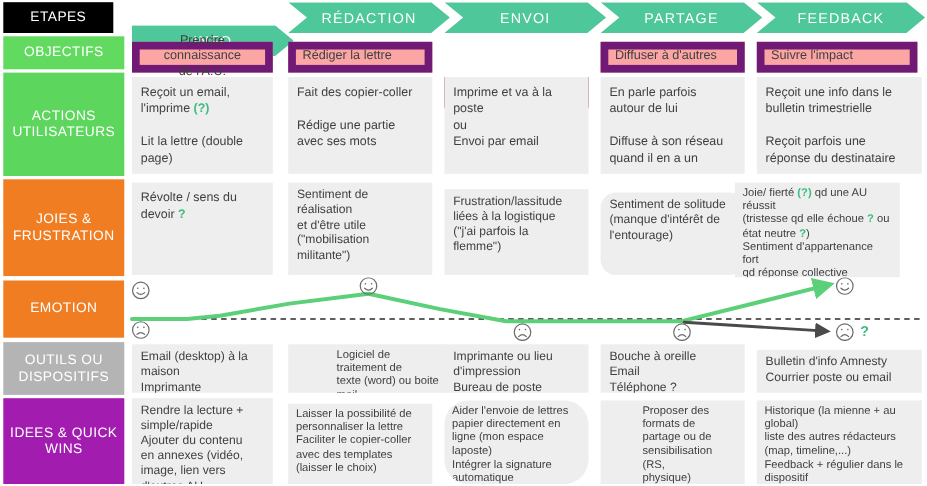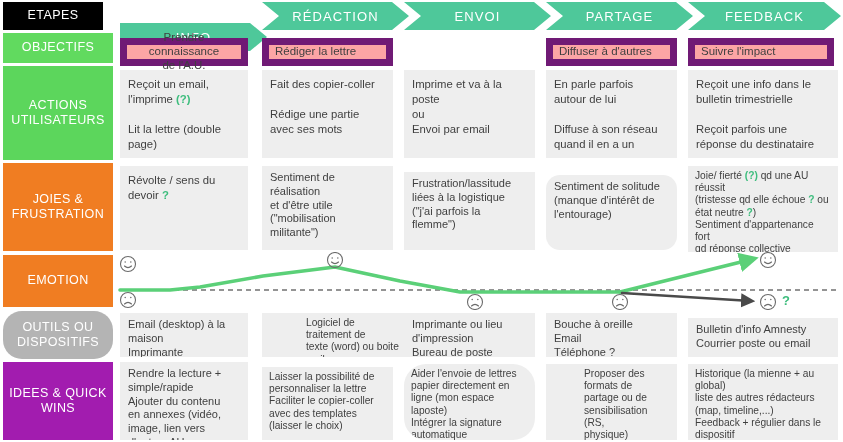--- a/index.html
+++ b/index.html
@@ -108,21 +108,21 @@
 
   <div class="abs rowlabel" style="left:3px; top:163px; width:110px; height:88px; background:#f07d22; white-space:pre-line;">
     <span>JOIES &amp;
 FRUSTRATION</span>
   </div>
 
   <div class="abs rowlabel" style="left:3px; top:255px; width:110px; height:52px; background:#f07d22;">
     <span>EMOTION</span>
   </div>
 
-  <div class="abs rowlabel" style="left:3px; top:311px; width:110px; height:48px; background:#b4b4b4; white-space:pre-line;border-radius:19px;">
+  <div class="abs rowlabel" style="left:3px; top:311px; width:110px; height:48px; background:#b4b4b4; white-space:pre-line;">
     <span>OUTILS OU
 DISPOSITIFS</span>
   </div>
 
   <div class="abs rowlabel" style="left:3px; top:362px; width:110px; height:78px; background:#a21caf; white-space:pre-line;">
     <span>IDEES &amp; QUICK
 WINS</span>
   </div>
 
   <div class="abs chev first" style="left:120px; top:2px; width:147px; height:28px;margin-top:21px;">
@@ -189,21 +189,21 @@
 et d'être utile
 ("mobilisation
 militante")</span></div>
   <div class="abs cell tight" style="left:404px; top:172px; width:131px; height:78px;"><span>Frustration/lassitude
 liées à la logistique
 ("j'ai parfois la
 flemme")</span></div>
   <div class="abs cell tight" style="left:546px; top:175px; width:131px; height:75px;border-radius:14px;"><span>Sentiment de solitude
 (manque d'intérêt de
 l'entourage)</span></div>
-  <div class="abs cell tiny" style="left:688px; top:166px; width:150px; height:100px;"><span>Joie/ fierté <span class="q">(?)</span> qd une AU réussit
+  <div class="abs cell tiny" style="left:668px; top:166px; width:150px; height:100px;"><span>Joie/ fierté <span class="q">(?)</span> qd une AU réussit
 (tristesse qd elle échoue <span class="q">?</span> ou
 état neutre <span class="q">?</span>)
 Sentiment d'appartenance fort
 qd réponse collective</span></div>
 
   <div class="abs" id="emotion-band" style="left:113px; top:252px; width:730px; height:58px;">
     <svg id="emotion-svg" width="730" height="58" viewBox="0 0 730 58">
       <defs>
         <marker id="arrGreen" viewBox="0 0 10 10" refX="7" refY="5" markerWidth="5.5" markerHeight="5.5" orient="auto-start-reverse">
           <path d="M 0 0 L 10 5 L 0 10 z" fill="#5bd078"></path>

